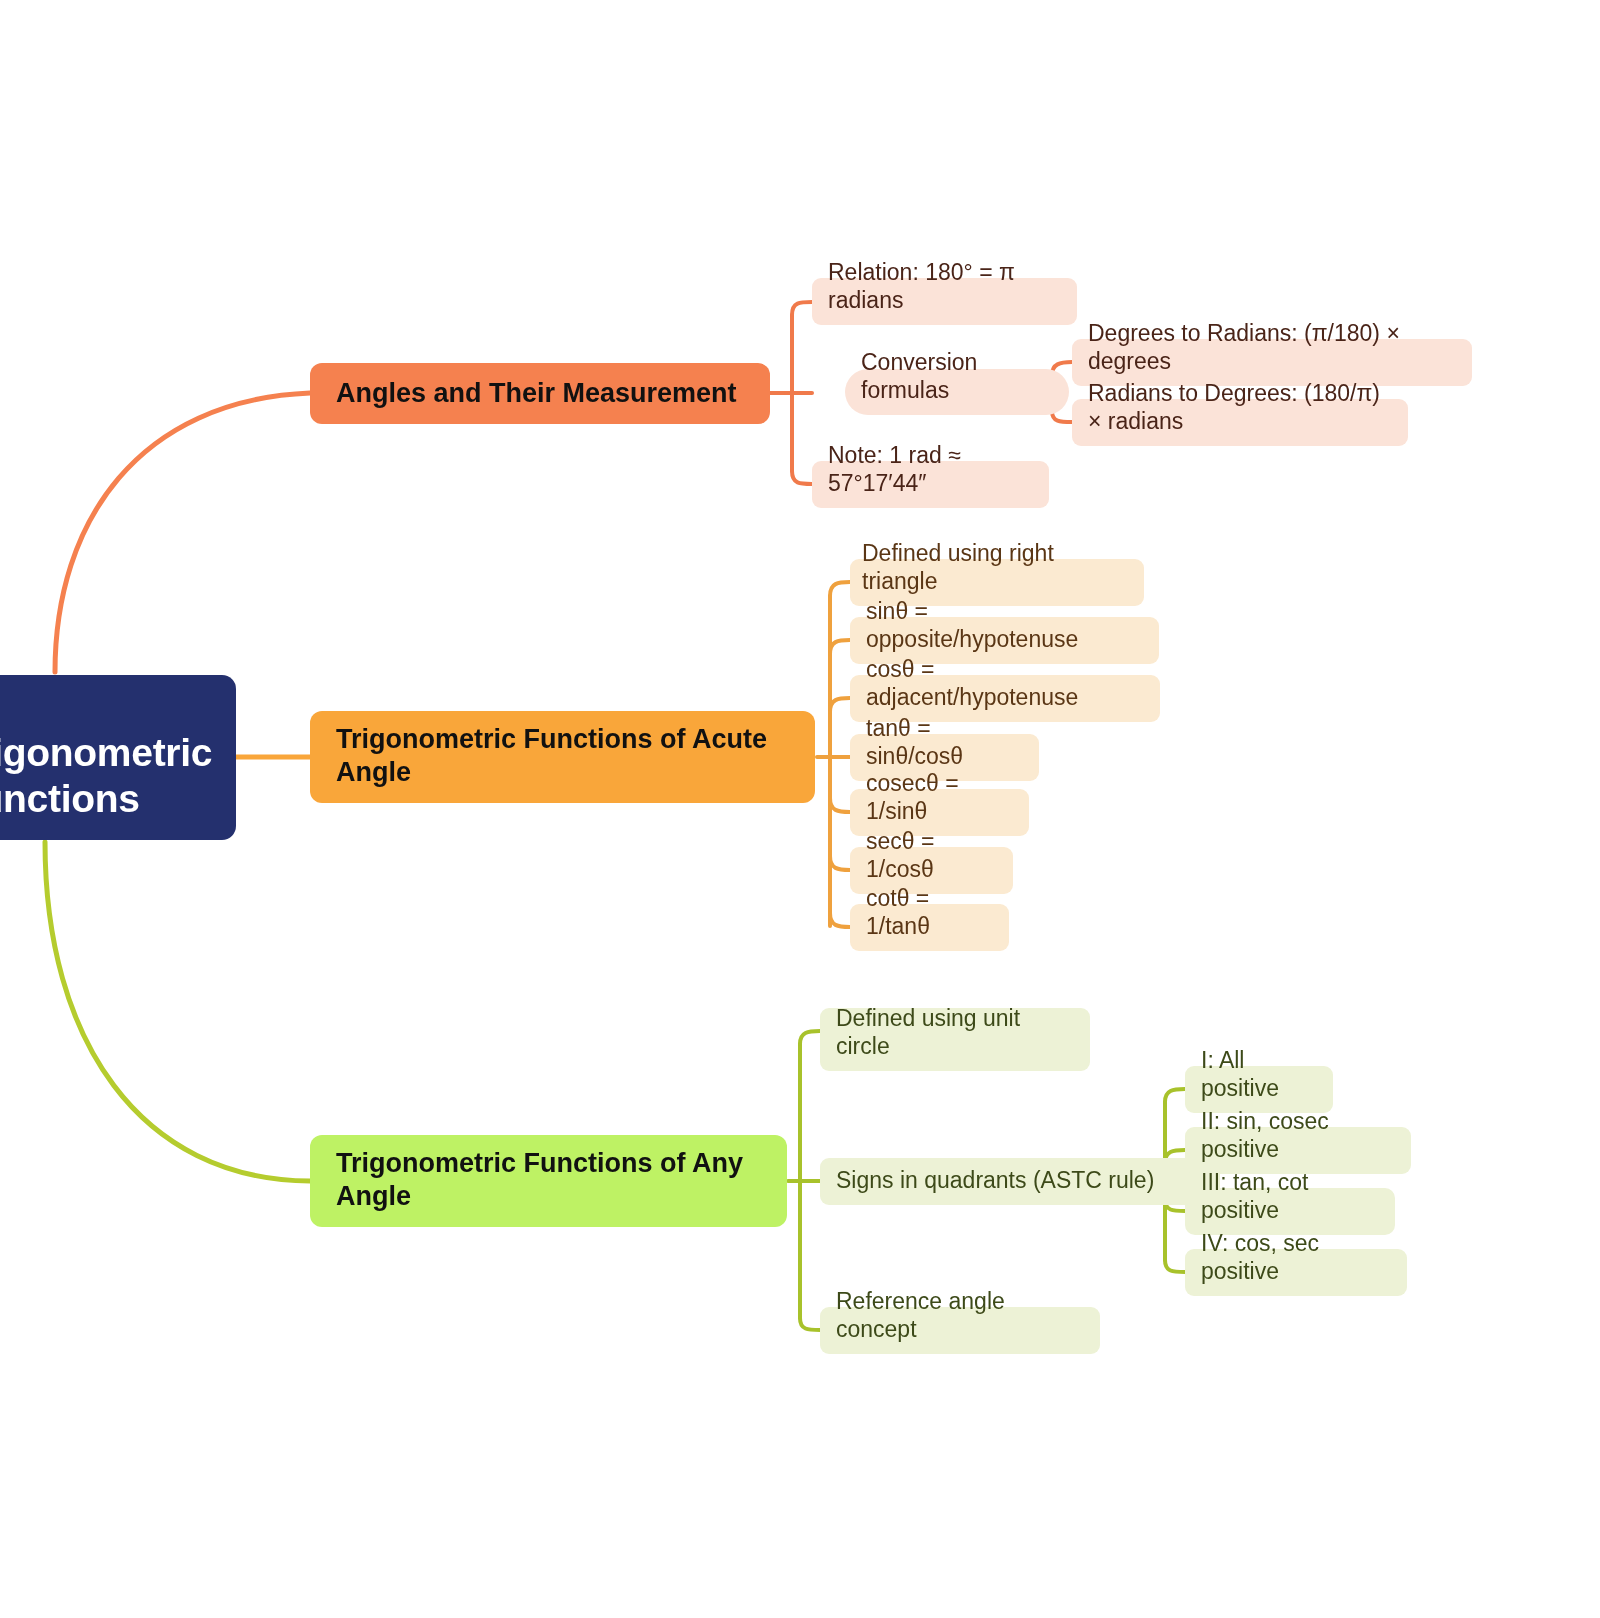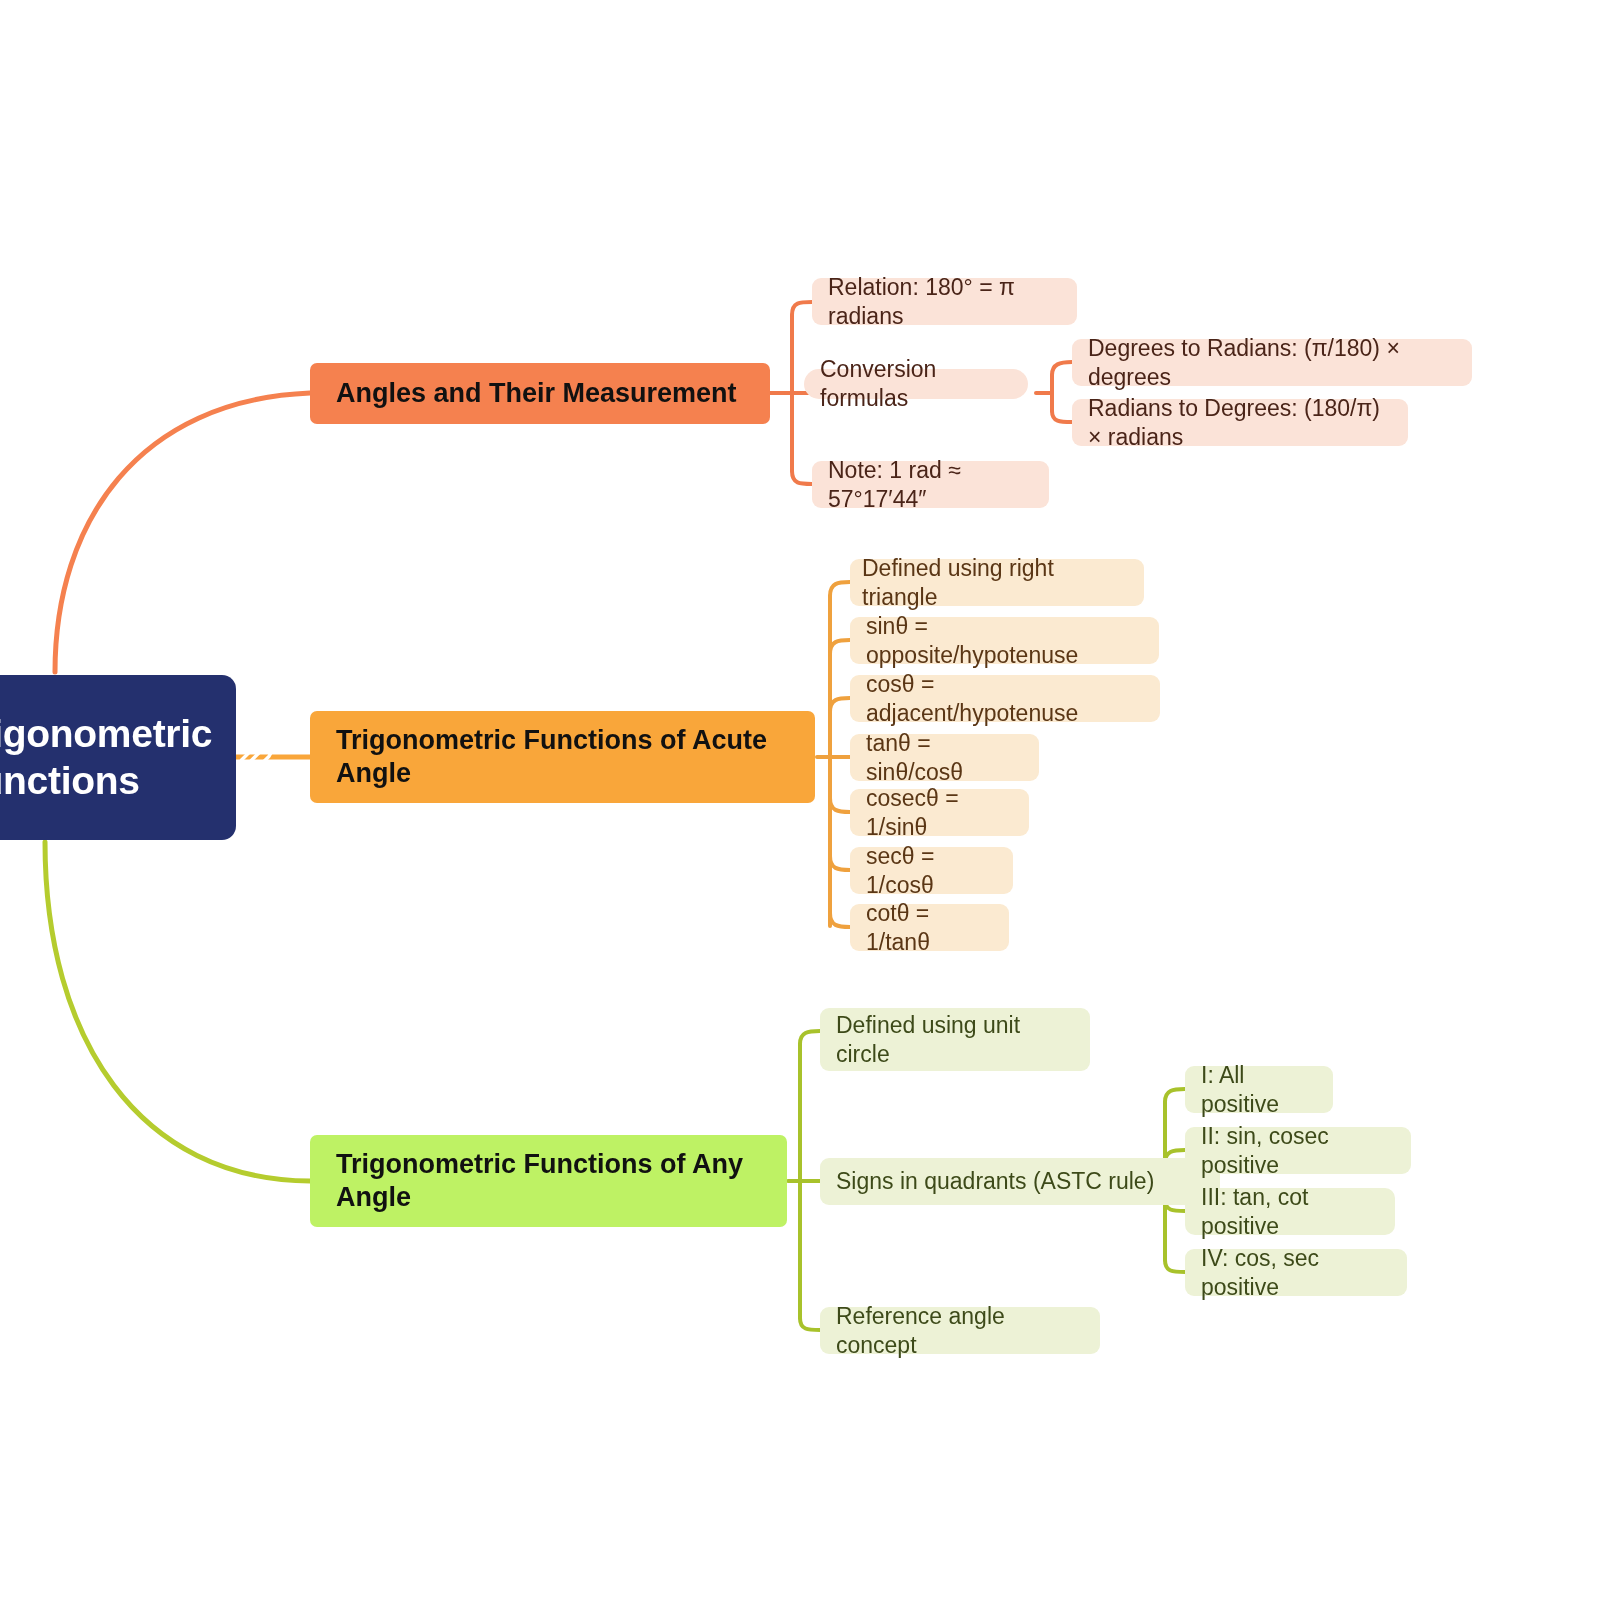--- a/index.html
+++ b/index.html
@@ -23,21 +23,21 @@
     left: 0;
     top: 0;
     width: 1600px;
     height: 1618px;
     pointer-events: none;
   }
   .node {
     position: absolute;
     box-sizing: border-box;
     display: flex;
-    align-items: center;
+    align-items: flex-end;
     white-space: pre-wrap;
   }
 
   
   .root-node {
     background: #24306E;
     border-radius: 14px;
     color: #FFFFFF;
     font-size: 39px;
     font-weight: bold;
@@ -52,21 +52,21 @@
   }
   .clip-icon {
     flex: 0 0 auto;
     width: 44px;
     height: 44px;
     display: block;
   }
 
   
   .branch-node {
-    border-radius: 7px;
+    border-radius: 12px;
     font-size: 27px;
     font-weight: bold;
     color: #111111;
     line-height: 1.22;
     padding: 14px 26px;
   }
   .branch-orange { background: #F5814F; }
   .branch-amber  { background: #F9A63A; }
   .branch-green  { background: #bef264; }
 
@@ -140,21 +140,21 @@
   </div>
 
   <div class="node branch-node branch-orange" style="left:310px; top:363px; width:460px; height:61px;">
     <span>Angles and Their Measurement</span>
   </div>
 
   <div class="node leaf-node leaf-pink" style="left:812px; top:278px; width:265px; height:47px;">
     <span>Relation: 180° = π radians</span>
   </div>
 
-  <div class="node leaf-node leaf-pink" style="left:804px; top:369px; width:224px; height:30px;border-radius:23px;">
+  <div class="node leaf-node leaf-pink" style="left:845px; top:369px; width:224px; height:46px;border-radius:23px;">
     <span>Conversion formulas</span>
   </div>
 
   <div class="node leaf-node leaf-pink" style="left:1072px; top:339px; width:400px; height:47px;">
     <span>Degrees to Radians: (π/180) × degrees</span>
   </div>
 
   <div class="node leaf-node leaf-pink" style="left:1072px; top:399px; width:336px; height:47px;">
     <span>Radians to Degrees: (180/π) × radians</span>
   </div>

